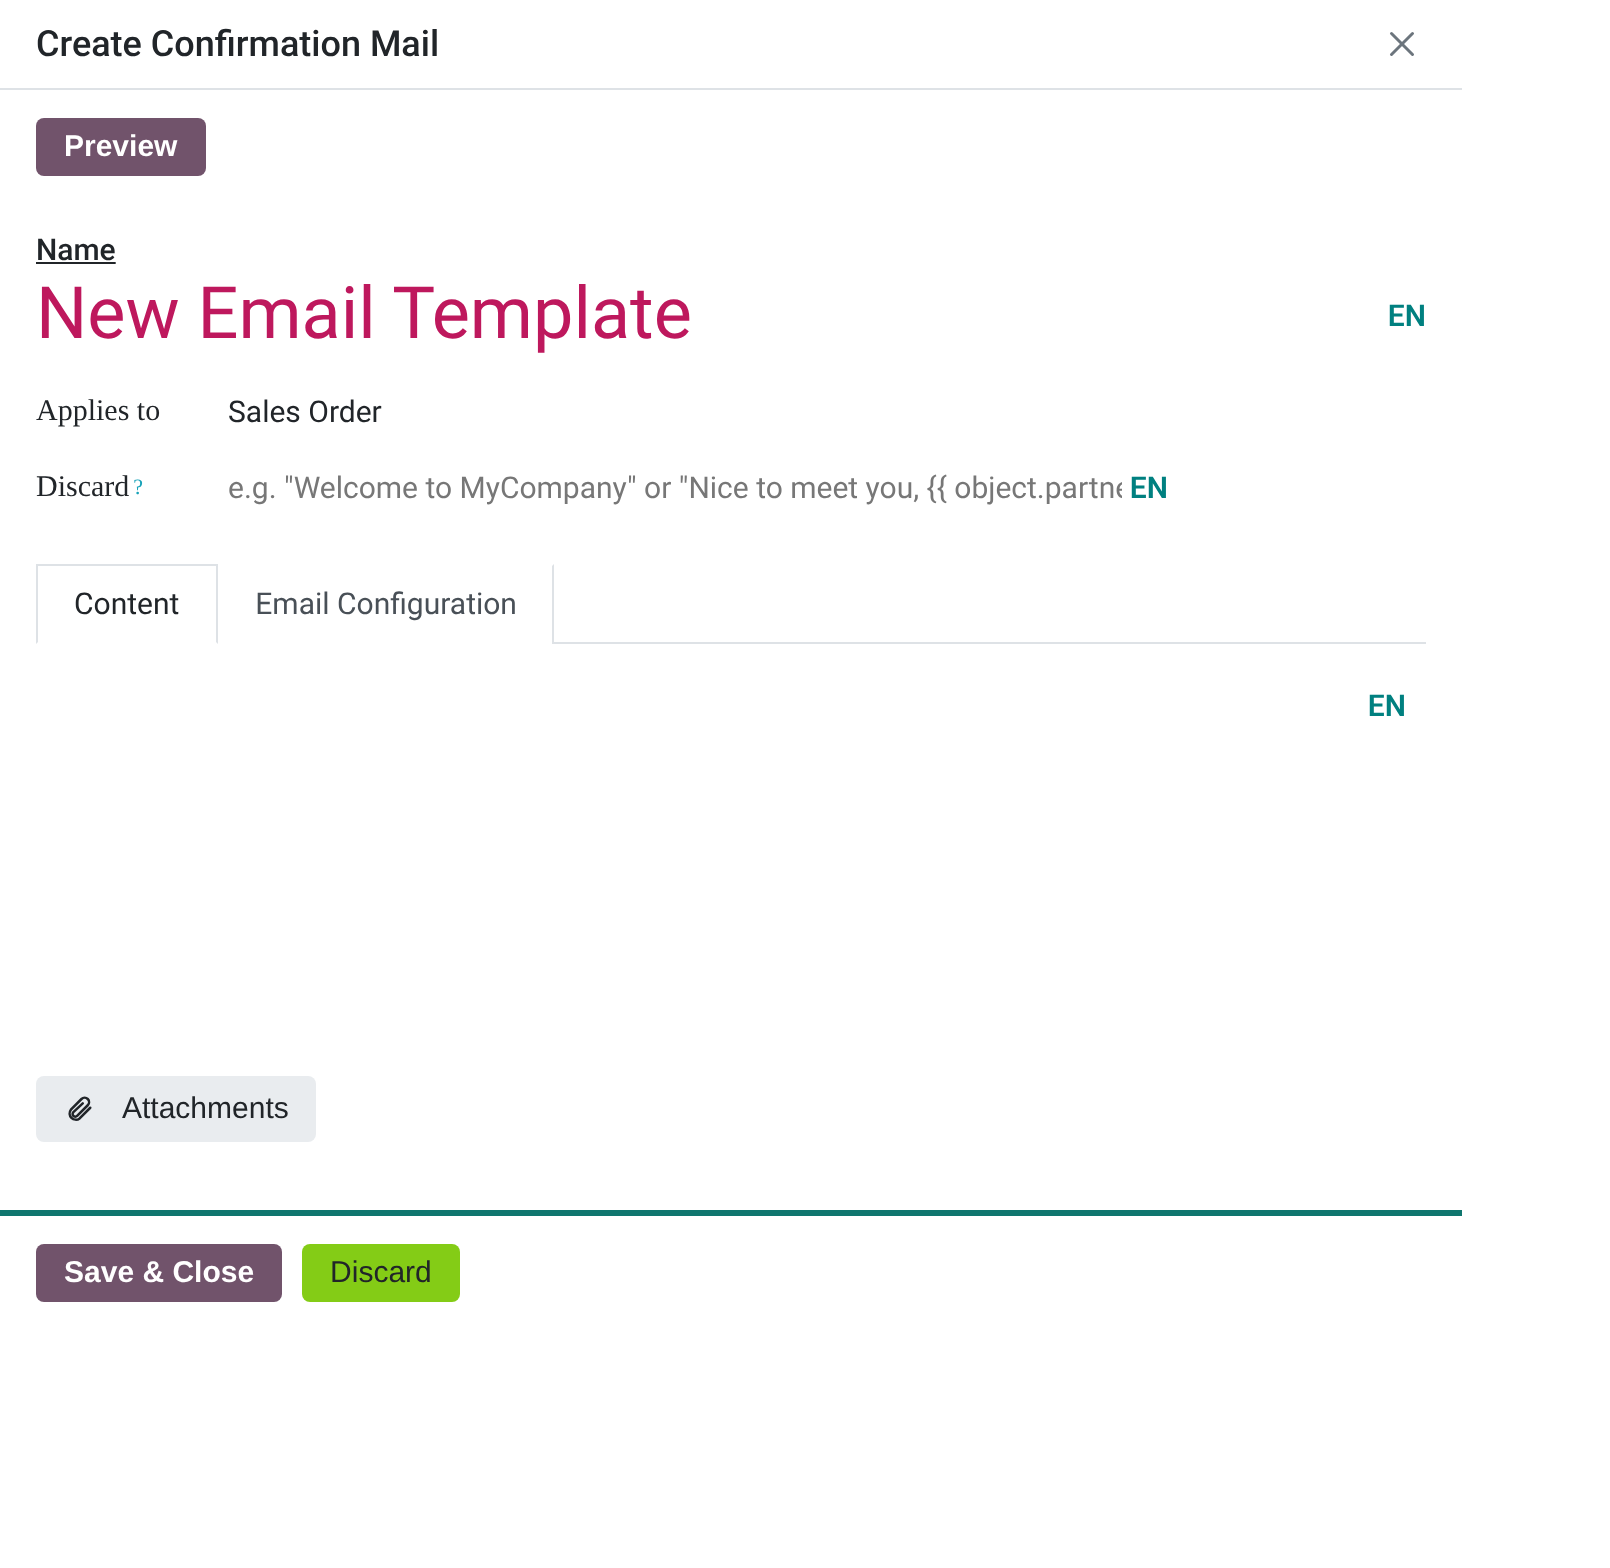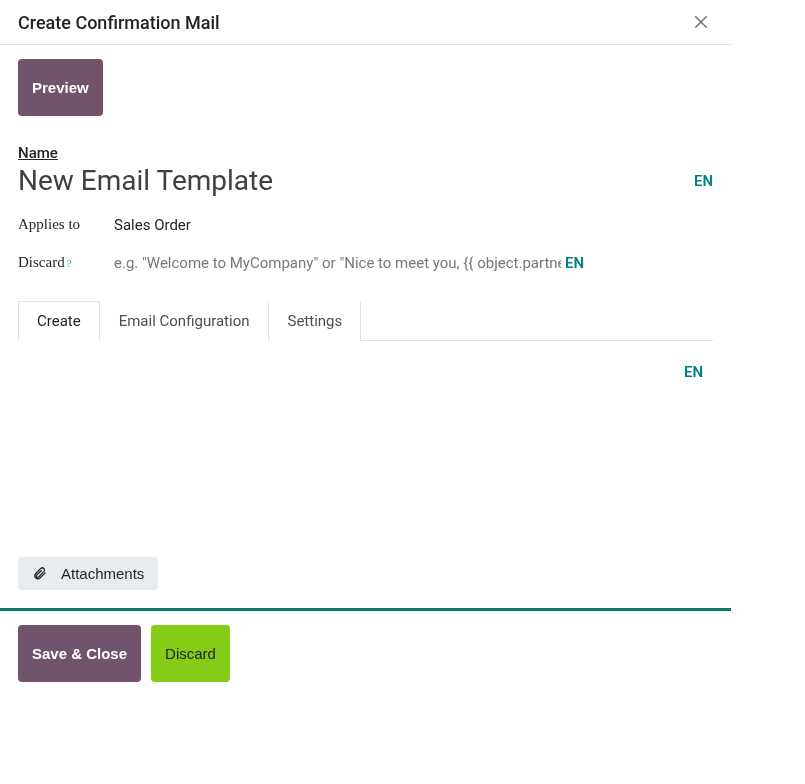--- a/index.html
+++ b/index.html
@@ -44,21 +44,21 @@
   .modal-body {
     padding: 14px 18px 18px 18px;
     min-height: 560px;
   }
 
   .btn {
     display: inline-flex;
     align-items: center;
     border: none;
     border-radius: 4px;
-    padding: 20px 14px;
+    padding: 6px 14px;
     font-size: 15px;
     cursor: pointer;
   }
   .btn-primary {
     background: #71536b;
     color: #fff;
     font-weight: 600;
   }
   .btn-secondary {
     background: #84cc16;
@@ -74,23 +74,23 @@
   }
 
   .name-row {
     display: flex;
     align-items: center;
     justify-content: space-between;
     gap: 10px;
     margin-top: 2px;
   }
   .name-value {
-    font-size: 28px;
+    font-size: 36px;
     font-weight: 400;
-    color: #404040;
+    color: #be185d;
     line-height: 1.2;
     flex: 1;
   }
   .lang-pill {
     color: #008080;
     font-weight: 600;
     font-size: 15px;
     cursor: pointer;
   }
   .lang-pill.content-lang {
@@ -243,27 +243,24 @@
         <sup class="help-q">?</sup>
       </div>
       <div class="value-wrap">
         <input class="subject-input" type="text" placeholder="e.g. &quot;Welcome to MyCompany&quot; or &quot;Nice to meet you, {{ object.partner_id.name }}&quot;" style="">
         <span class="lang-pill">EN</span>
       </div>
     </div>
 
     <div class="tabs">
       <div class="tab active">
-        <span>Create</span>
+        <span>Content</span>
       </div>
       <div class="tab">
         <span>Email Configuration</span>
-      </div>
-      <div class="tab">
-        <span>Settings</span>
       </div>
     </div>
 
     <div class="content-area">
       <span class="lang-pill content-lang">EN</span>
     </div>
 
     <button class="attachments-btn">
       <svg viewBox="0 0 24 24" fill="none" stroke="#212529" stroke-width="2" stroke-linecap="round" stroke-linejoin="round">
         <path d="M21 11l-8.5 8.5a5 5 0 0 1-7-7L14 4a3.5 3.5 0 0 1 5 5l-8.5 8.5a2 2 0 0 1-3-3L15 7.5"></path>

